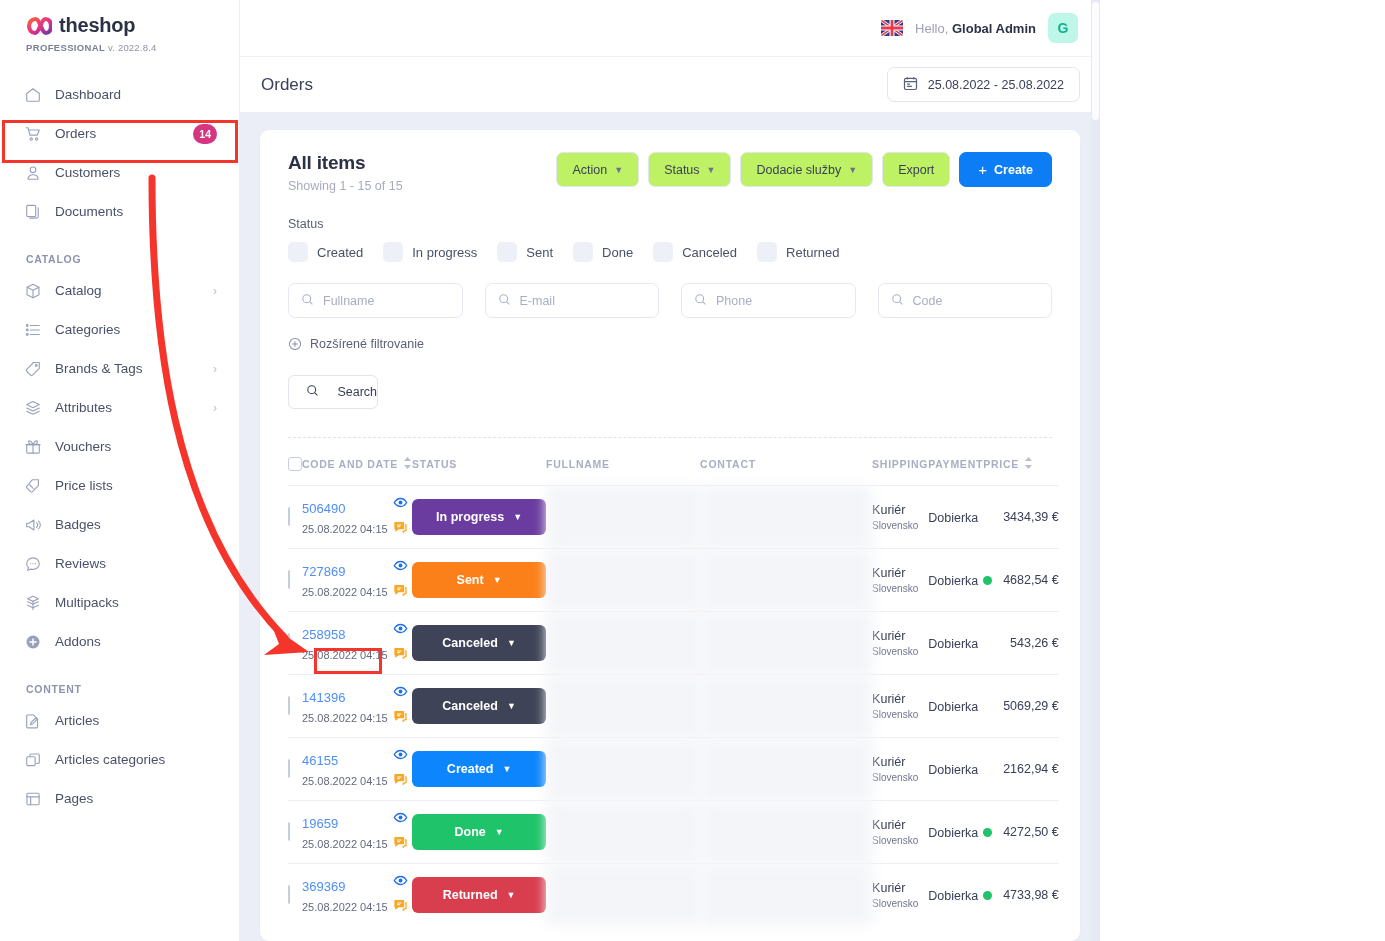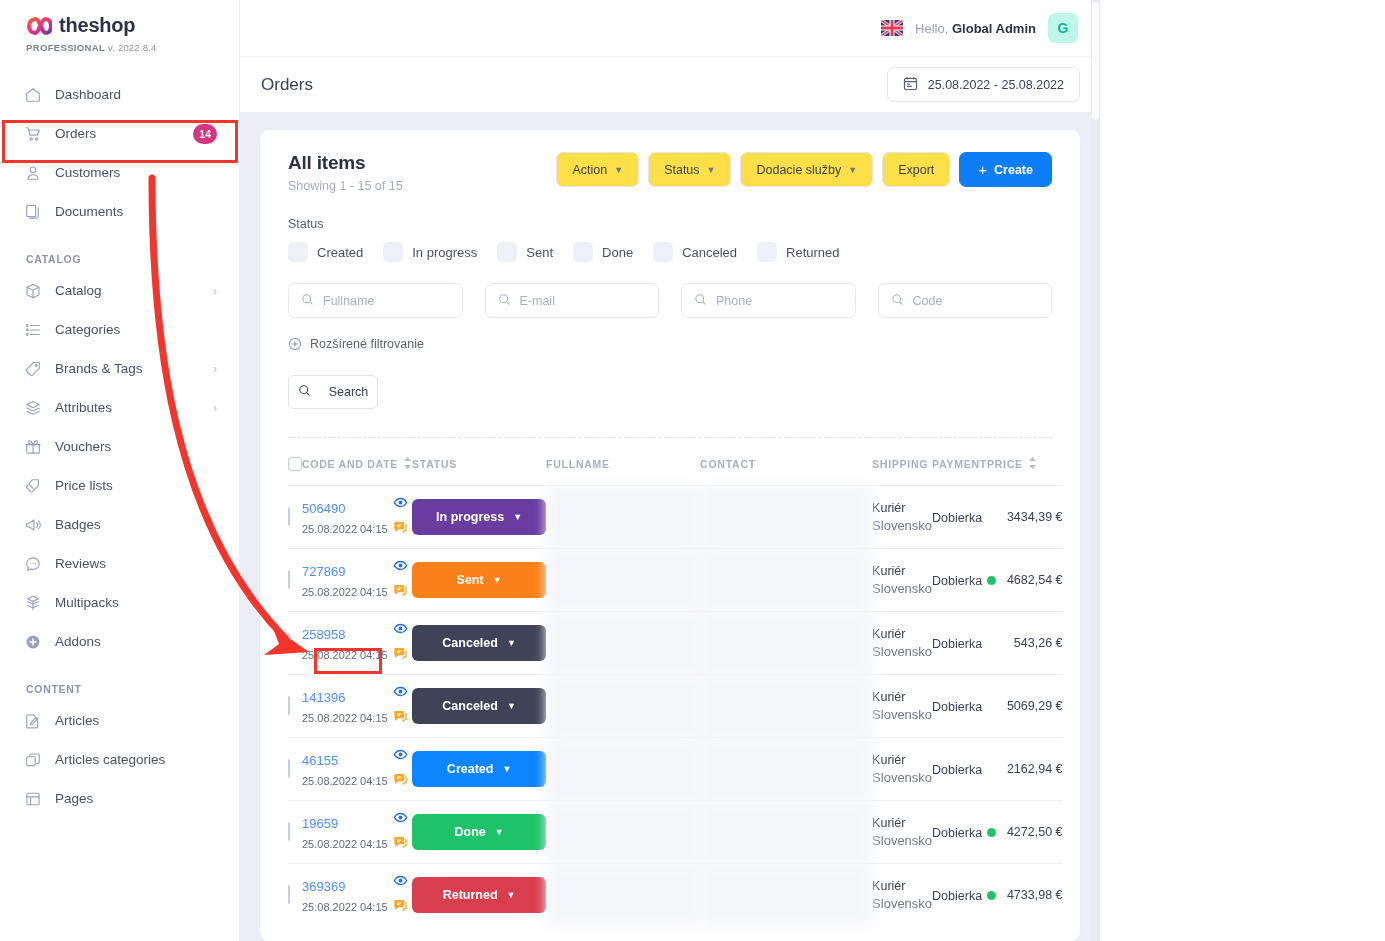--- a/index.html
+++ b/index.html
@@ -88,21 +88,21 @@
     padding: 22px 28px 0 28px; box-shadow: 0 1px 2px rgba(40,45,80,.04);
     overflow: hidden; position: relative;
   }
 
   .card-head { display: flex; justify-content: space-between; align-items: flex-start; }
   .all-items { font-size: 19px; font-weight: 700; color: #2c3246; letter-spacing: -0.2px; }
   .showing { margin-top: 5px; font-size: 12.5px; color: #a7abc2; }
   .actions { display: flex; gap: 9px; align-items: center; }
   .btn {
     height: 35px; border: 1px solid #e2e5f0; border-radius: 7px;
-    background: #fde047; font-size: 12.5px; color: #3a4058; padding: 0 15px;
+    background: #bef264; font-size: 12.5px; color: #3a4058; padding: 0 15px;
     display: flex; align-items: center; gap: 7px; cursor: pointer;
     font-family: "Liberation Sans", sans-serif;
   }
   .btn .cv { font-size: 9px; color: #6b7290; }
   .btn-primary {
     background: #0d7df5; border-color: #0d7df5; color: #fff;
     font-weight: 600; padding: 0 18px;
   }
   .btn-primary .plus { font-size: 15px; font-weight: 400; }
 
@@ -127,21 +127,21 @@
   .field input::placeholder { color: #a9aec4; }
 
   .advfilter {
     margin-top: 19px; display: flex; align-items: flex-start; gap: 8px;
     font-size: 12.5px; color: #5b6078; cursor: pointer; width: fit-content;
   }
 
   .search-btn {
     margin-top: 21px; width: 90px; height: 34px;
     border: 1px solid #e2e5f0; border-radius: 6px; background: #fff;
-    display: flex; align-items: center; justify-content: center; gap: 18px;
+    display: flex; align-items: center; justify-content: flex-end; gap: 18px;
     font-size: 12.5px; color: #3a4058; cursor: pointer;
   }
 
   .divider {
     margin-top: 28px; border-top: 1px dashed #dfe2ee;
   }
 
   
   table.orders { width: 100%; border-collapse: collapse; margin-top: 0; }
   table.orders thead th {
@@ -174,21 +174,21 @@
 
   .status-pill {
     width: 134px; height: 36px; border-radius: 6px; color: #fff;
     font-size: 12.5px; font-weight: 600; display: flex; align-items: center;
     justify-content: center; gap: 9px; cursor: pointer;
   }
   .status-pill .cv { font-size: 9px; font-weight: 400; }
 
   .blurbox { background: #f4f5f9; filter: blur(6px); border-radius: 4px; }
   .ship-main { font-size: 12.5px; color: #3a4058; }
-  .ship-sub { margin-top: 3px; font-size: 13px; color: #70768e; }
+  .ship-sub { margin-top: 3px; font-size: 10px; color: #70768e; }
   .pay { font-size: 12.5px; color: #3a4058; }
   .price-cell { display: flex; align-items: center; justify-content: flex-end; gap: 11px; }
   .dot { width: 9px; height: 9px; border-radius: 50%; background: #1fc46a; flex: 0 0 9px; }
   .dot.off { background: transparent; }
   .price { font-size: 12.5px; color: #3a4058; white-space: nowrap; }
 
   
   .anno { position: absolute; pointer-events: none; }
   .anno-box-orders {
     left: 2px; top: 120px; width: 236px; height: 43px;

